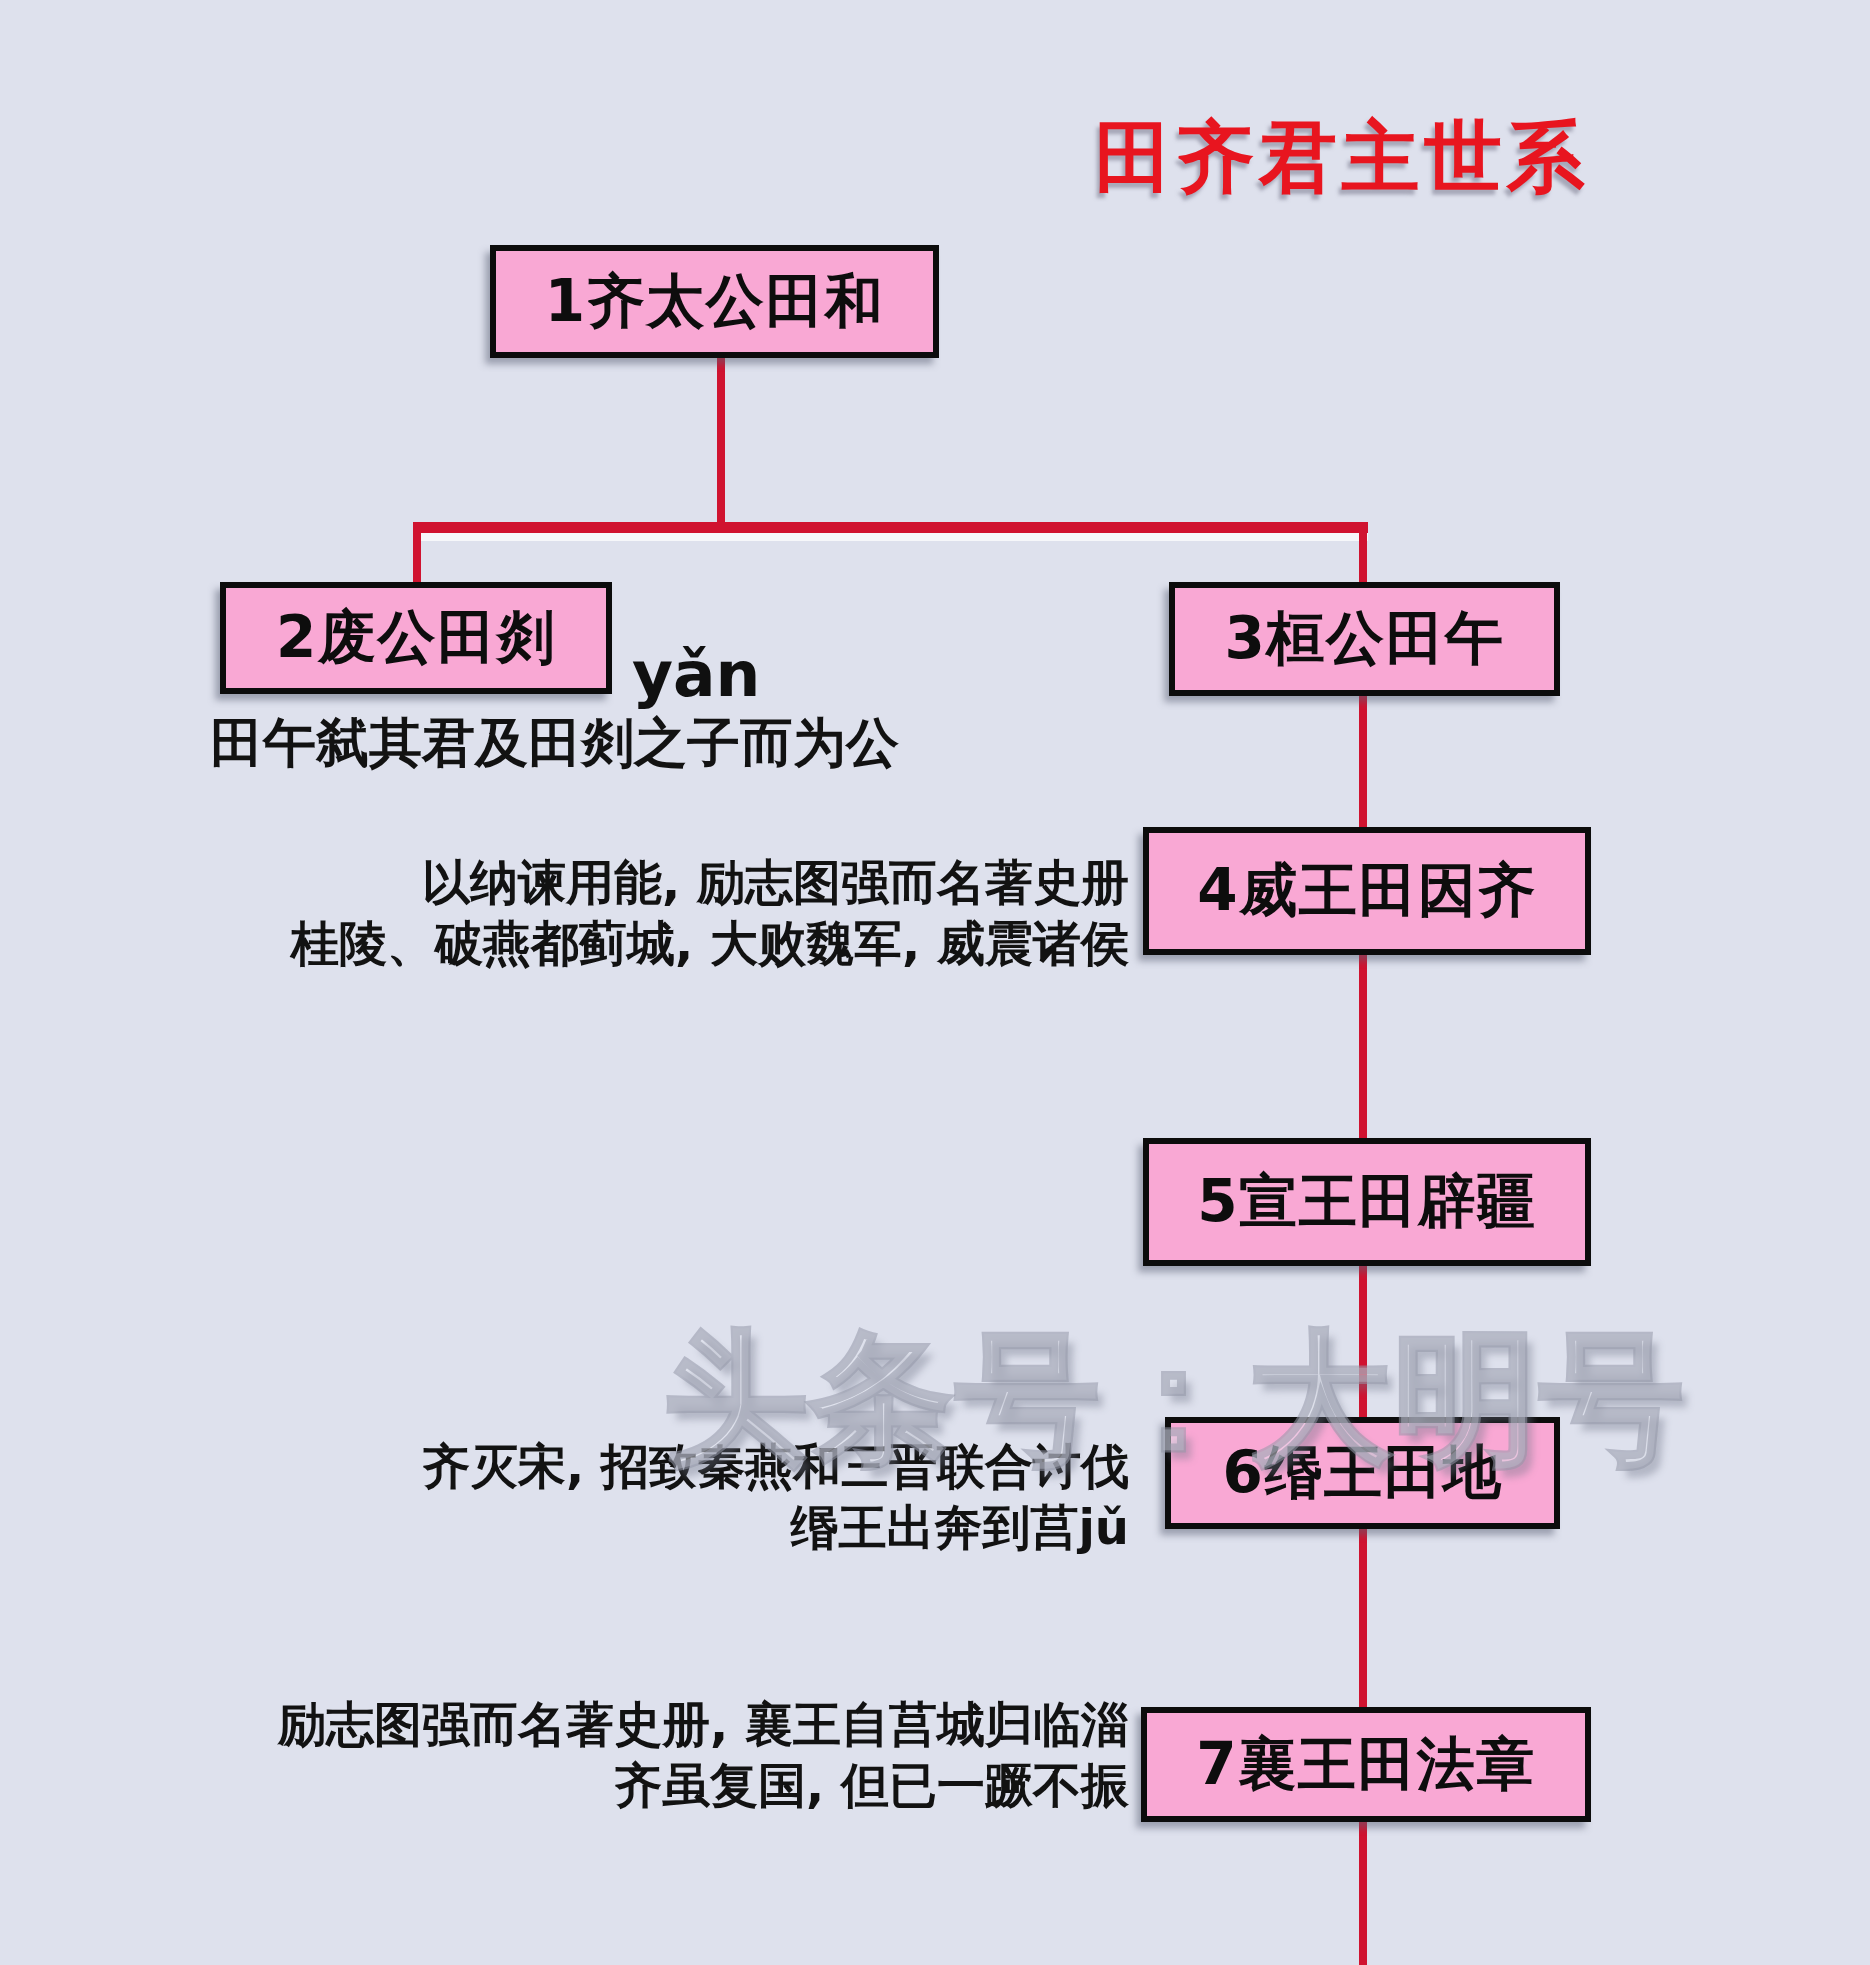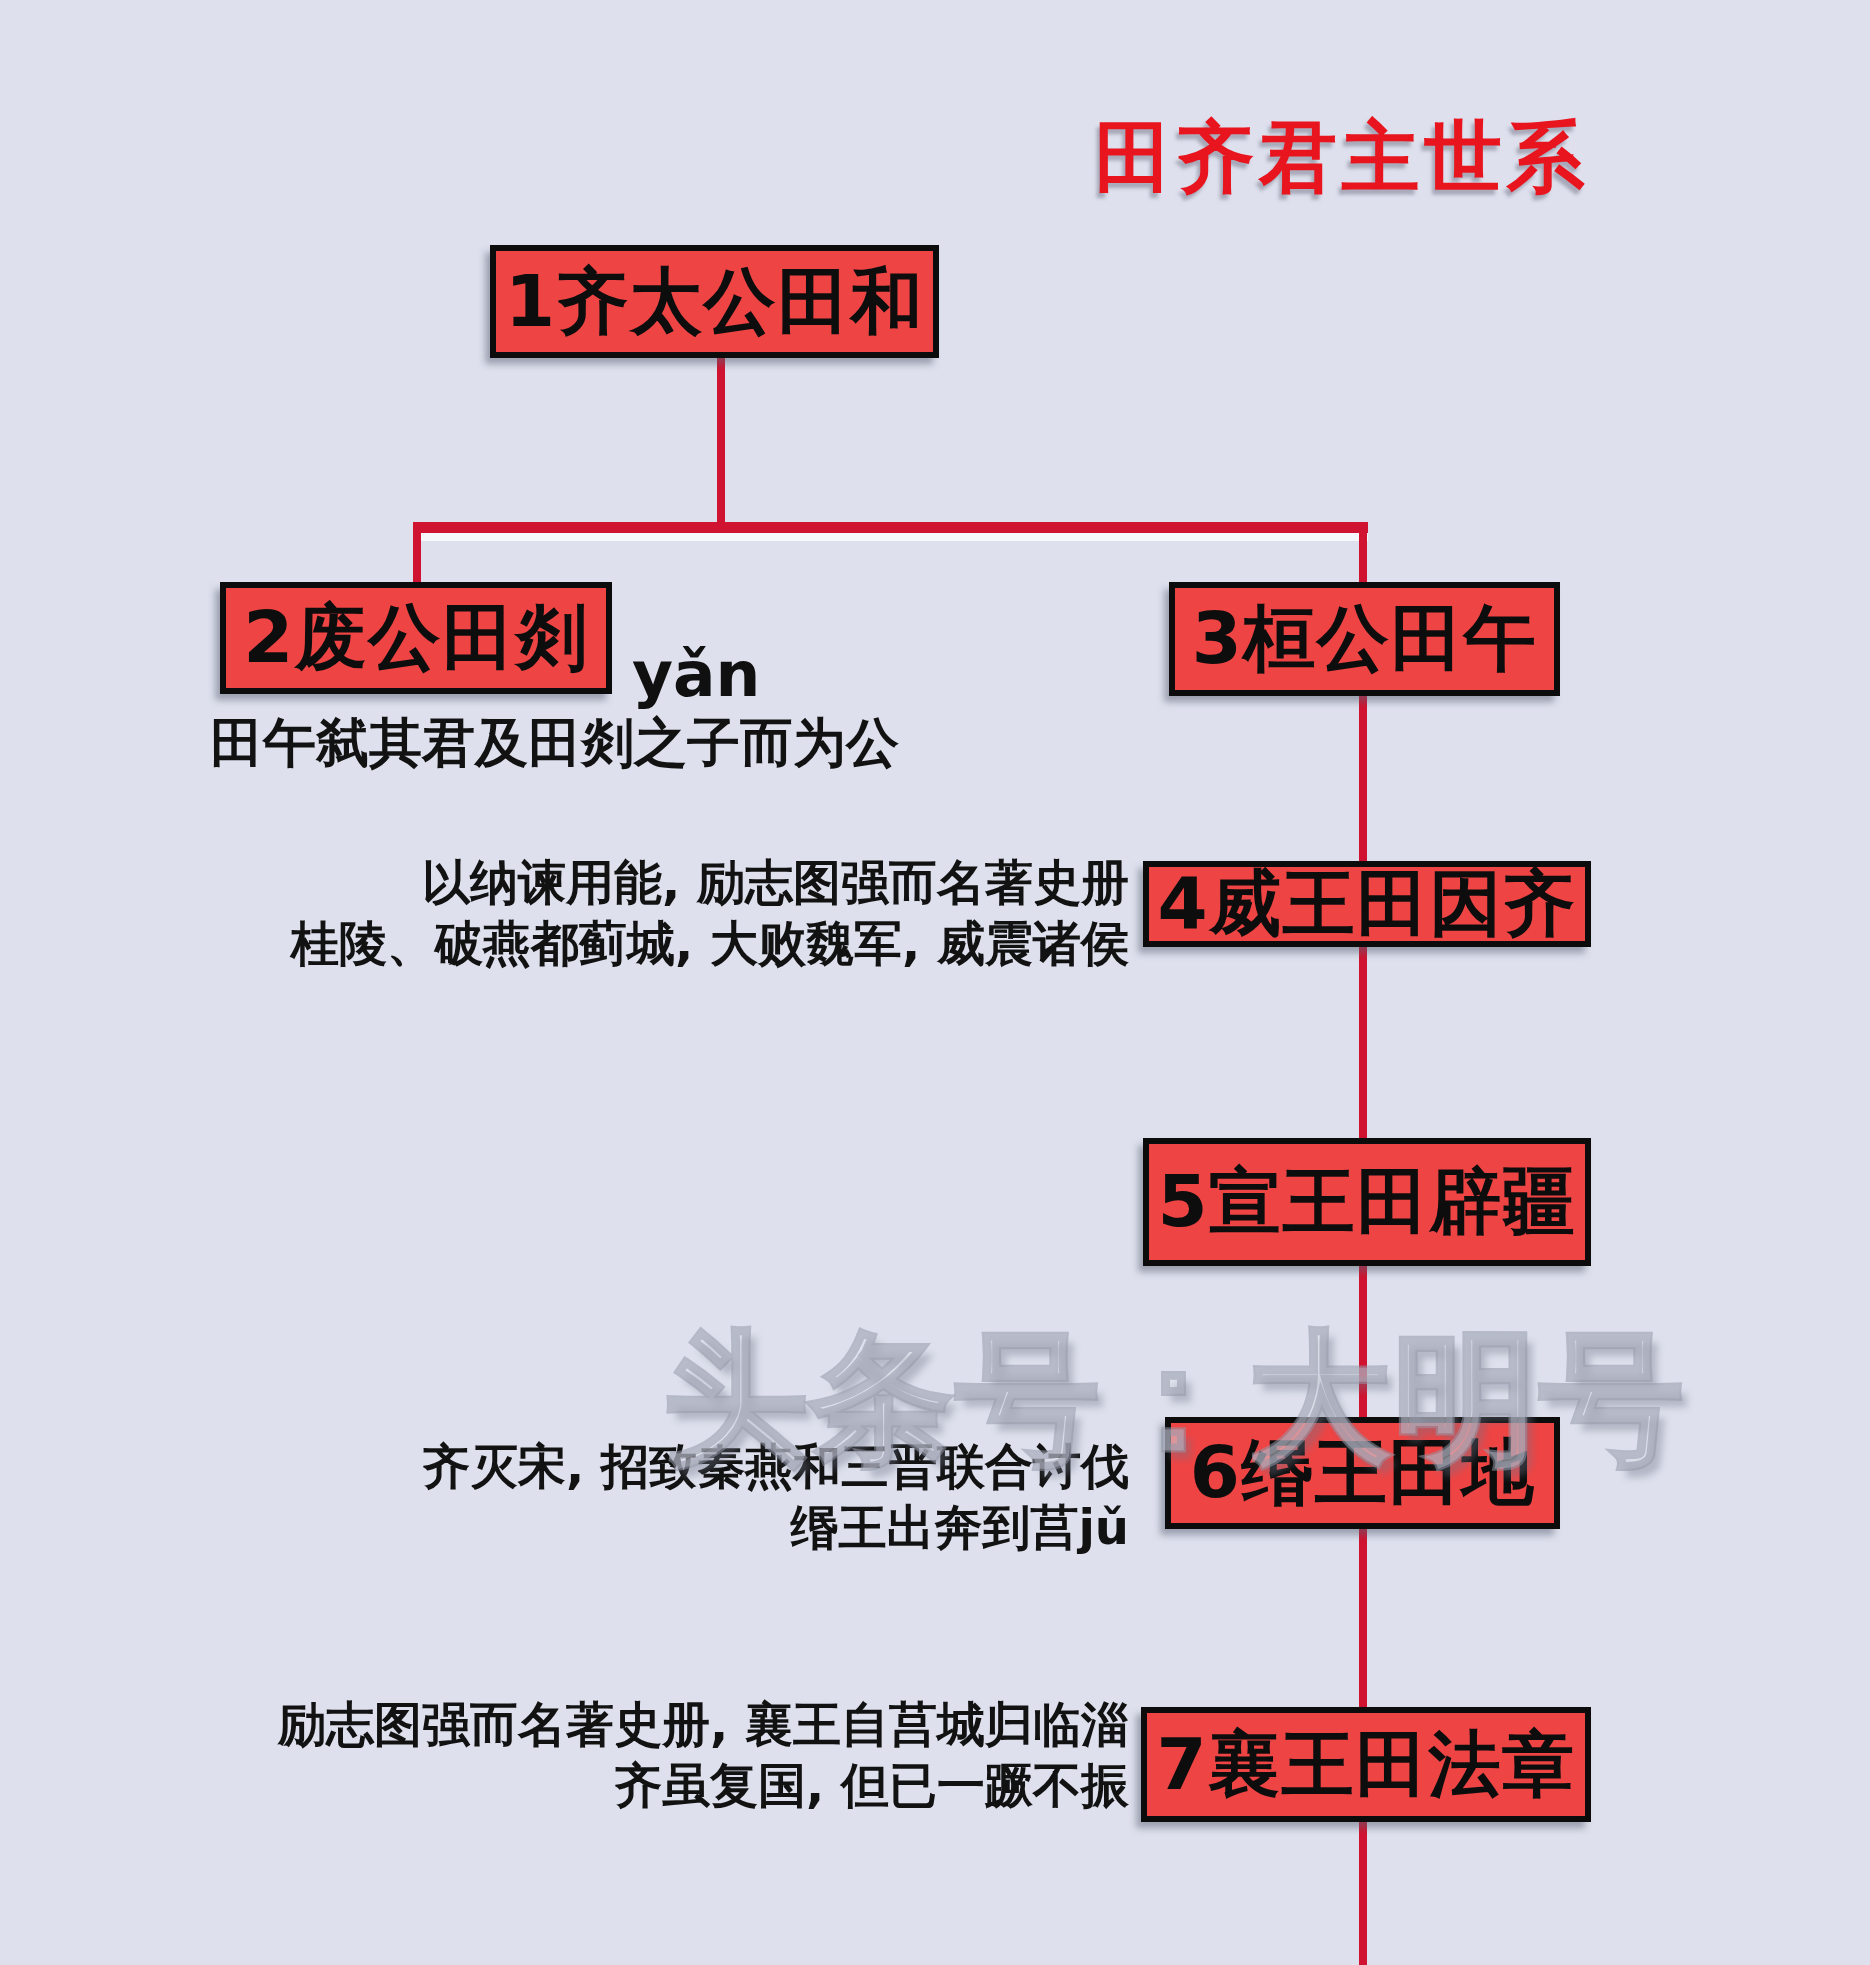--- a/index.html
+++ b/index.html
@@ -12,27 +12,27 @@
     width:1871px;height:1965px;
     background:#dee1ed;
     overflow:hidden;
   }
   
   .line{position:absolute;background:#d01330;z-index:1;}
   .line-highlight{position:absolute;background:rgba(255,255,255,0.72);z-index:1;}
   
   .node{
     position:absolute;
-    background:#ef4444;
+    background:#f9a8d4;
     border:6.8px solid #0c0c0c;
     box-shadow:-5.3px 6.8px 6.8px rgba(90,95,115,0.5);
     display:flex;align-items:center;justify-content:center;
     z-index:2;
     box-sizing:border-box;
-    font-size:72px;
+    font-size:58px;
     font-weight:600;
     color:#0d0d0d;
     white-space:nowrap;
     letter-spacing:1.5px;
   }
   
   .title{
     position:absolute;left:1094px;top:106px;
     font-size:78px;font-weight:800;color:#e8151f;
     letter-spacing:4.5px;white-space:nowrap;z-index:3;
@@ -77,21 +77,21 @@
   <div class="line" style="left:1359px;top:528px;width:7.5px;height:1437px;"></div>
 
   <div class="title">田齐君主世系</div>
 
   <div class="node" style="left:490px;top:245px;width:449px;height:113px;">1齐太公田和</div>
 
   <div class="node" style="left:220px;top:582px;width:392px;height:112px;">2废公田剡</div>
 
   <div class="node" style="left:1169px;top:582px;width:391px;height:114px;">3桓公田午</div>
 
-  <div class="node" style="left:1143px;top:861px;width:448px;height:86px;">4威王田因齐</div>
+  <div class="node" style="left:1143px;top:827px;width:448px;height:128px;">4威王田因齐</div>
 
   <div class="node" style="left:1143px;top:1138px;width:448px;height:128px;">5宣王田辟疆</div>
 
   <div class="node" style="left:1165px;top:1417px;width:395px;height:112px;">6缗王田地</div>
 
   <div class="node" style="left:1141px;top:1707px;width:450px;height:115px;">7襄王田法章</div>
 
   <div class="pinyin">yǎn</div>
 
   <div class="note">田午弑其君及田剡之子而为公</div>

